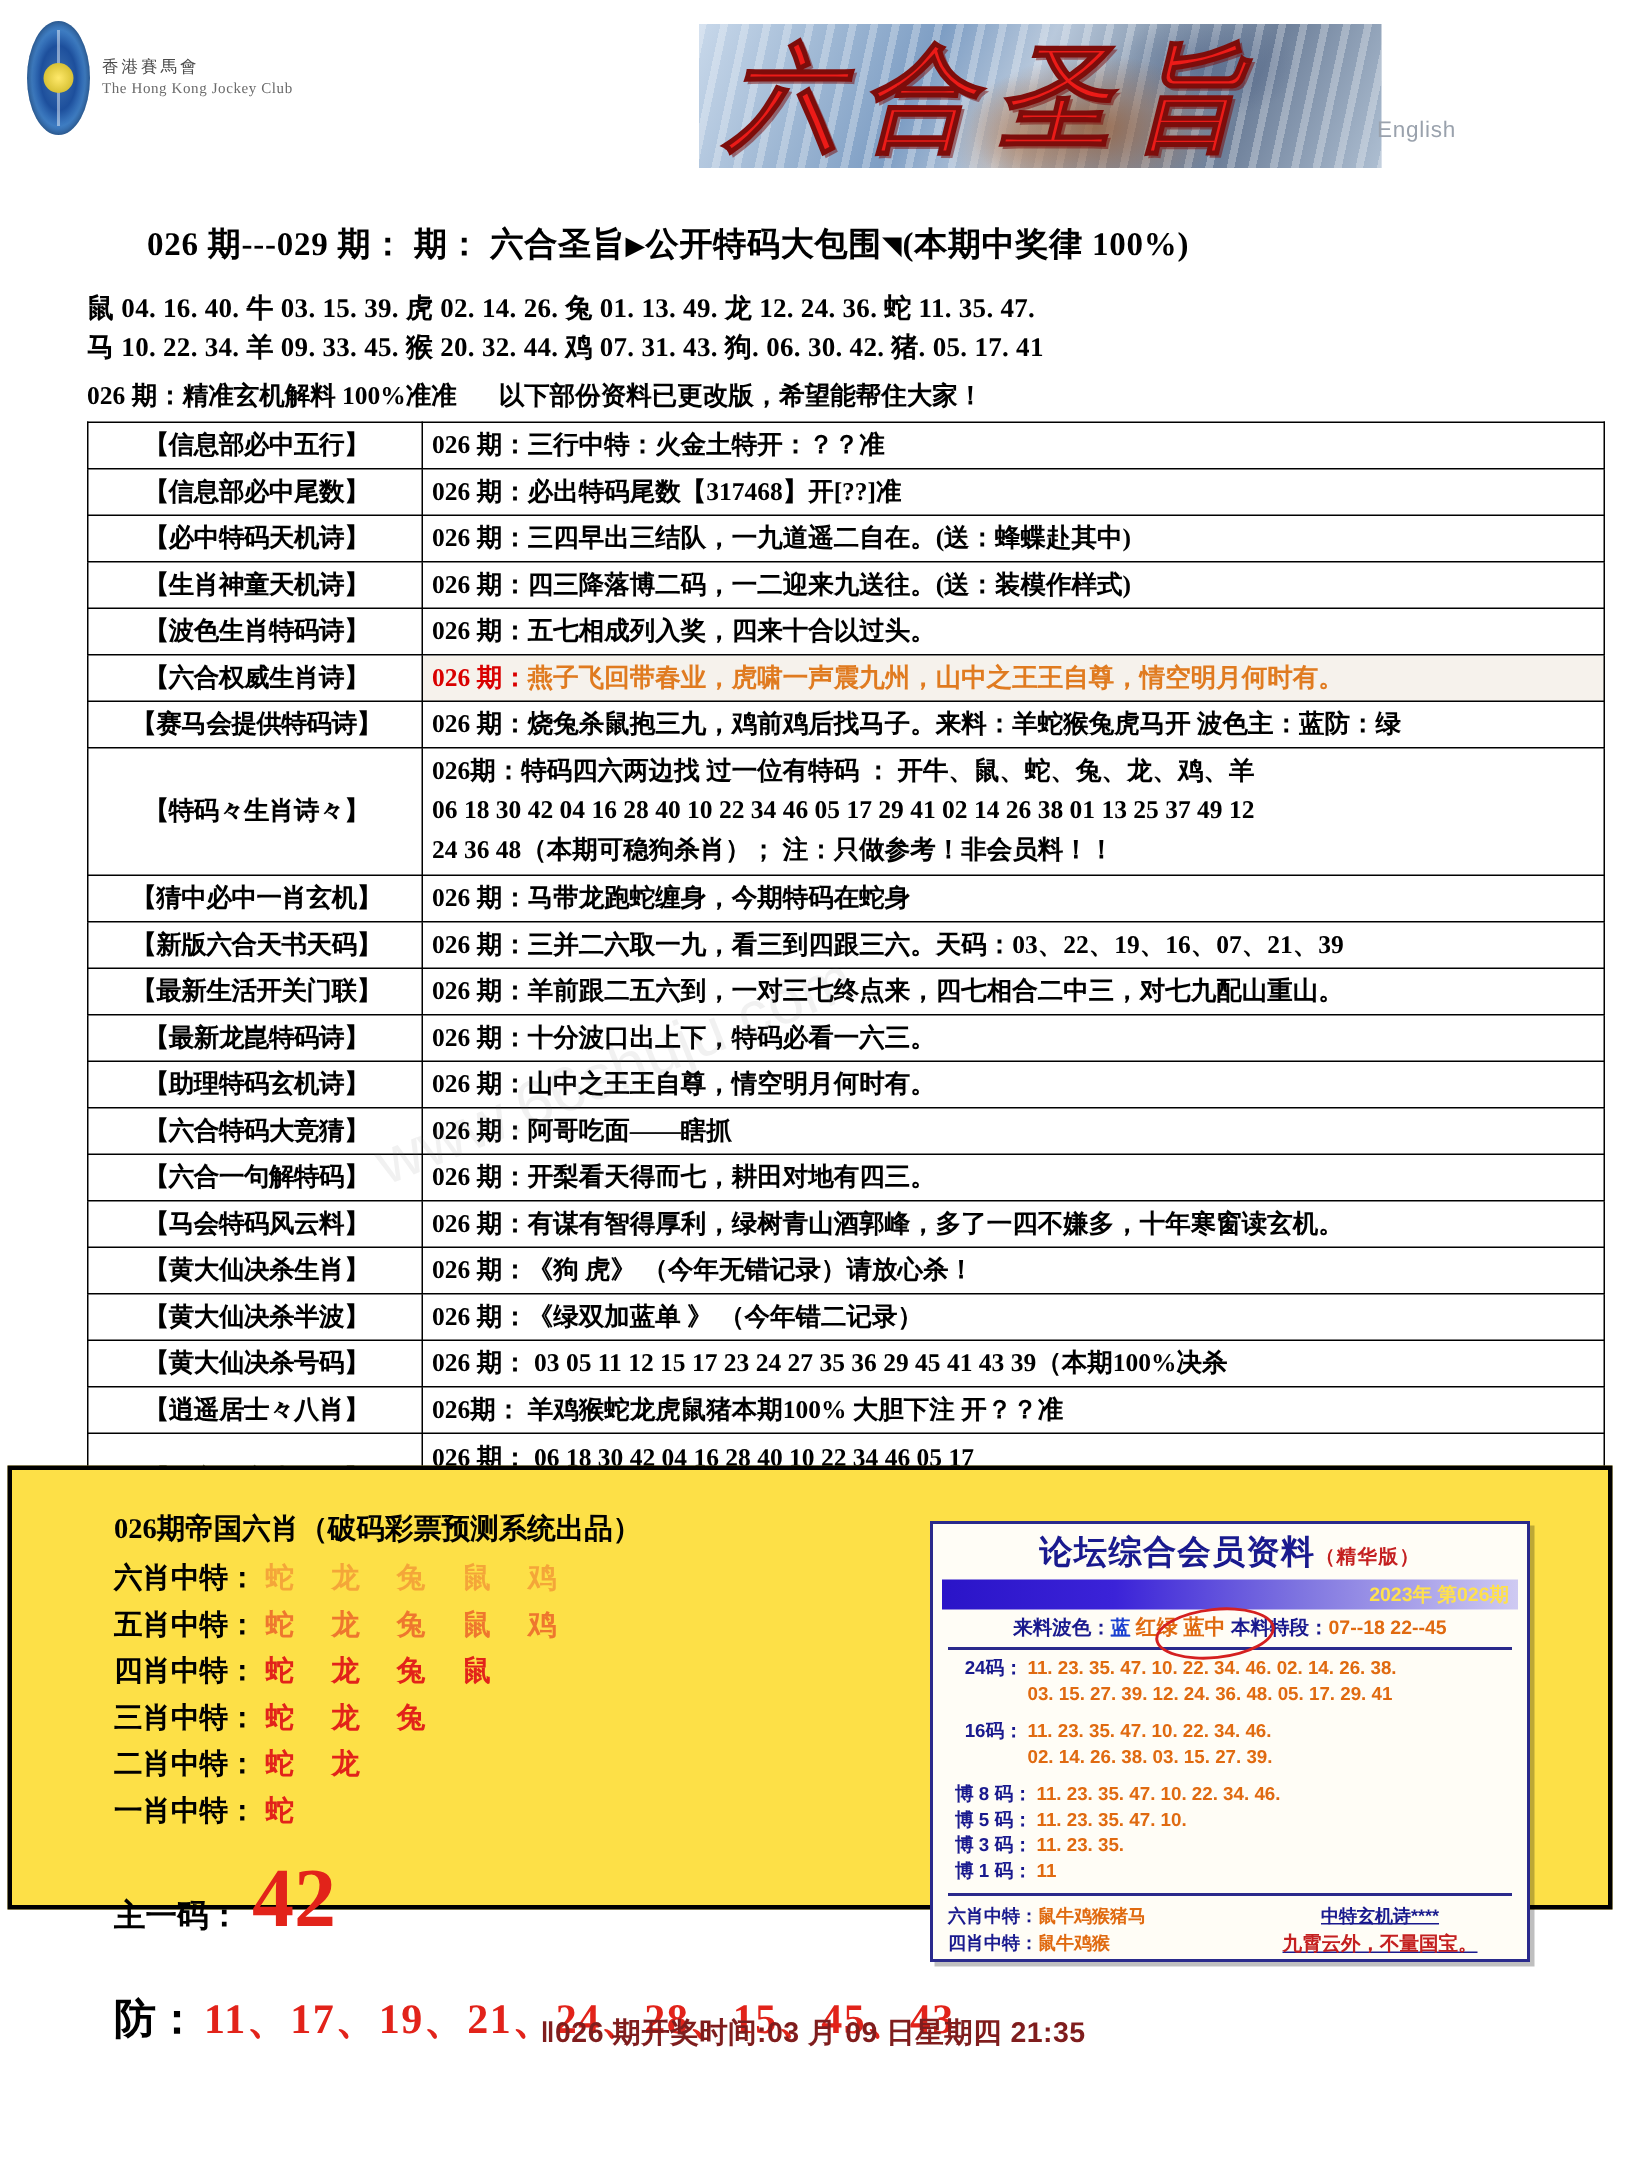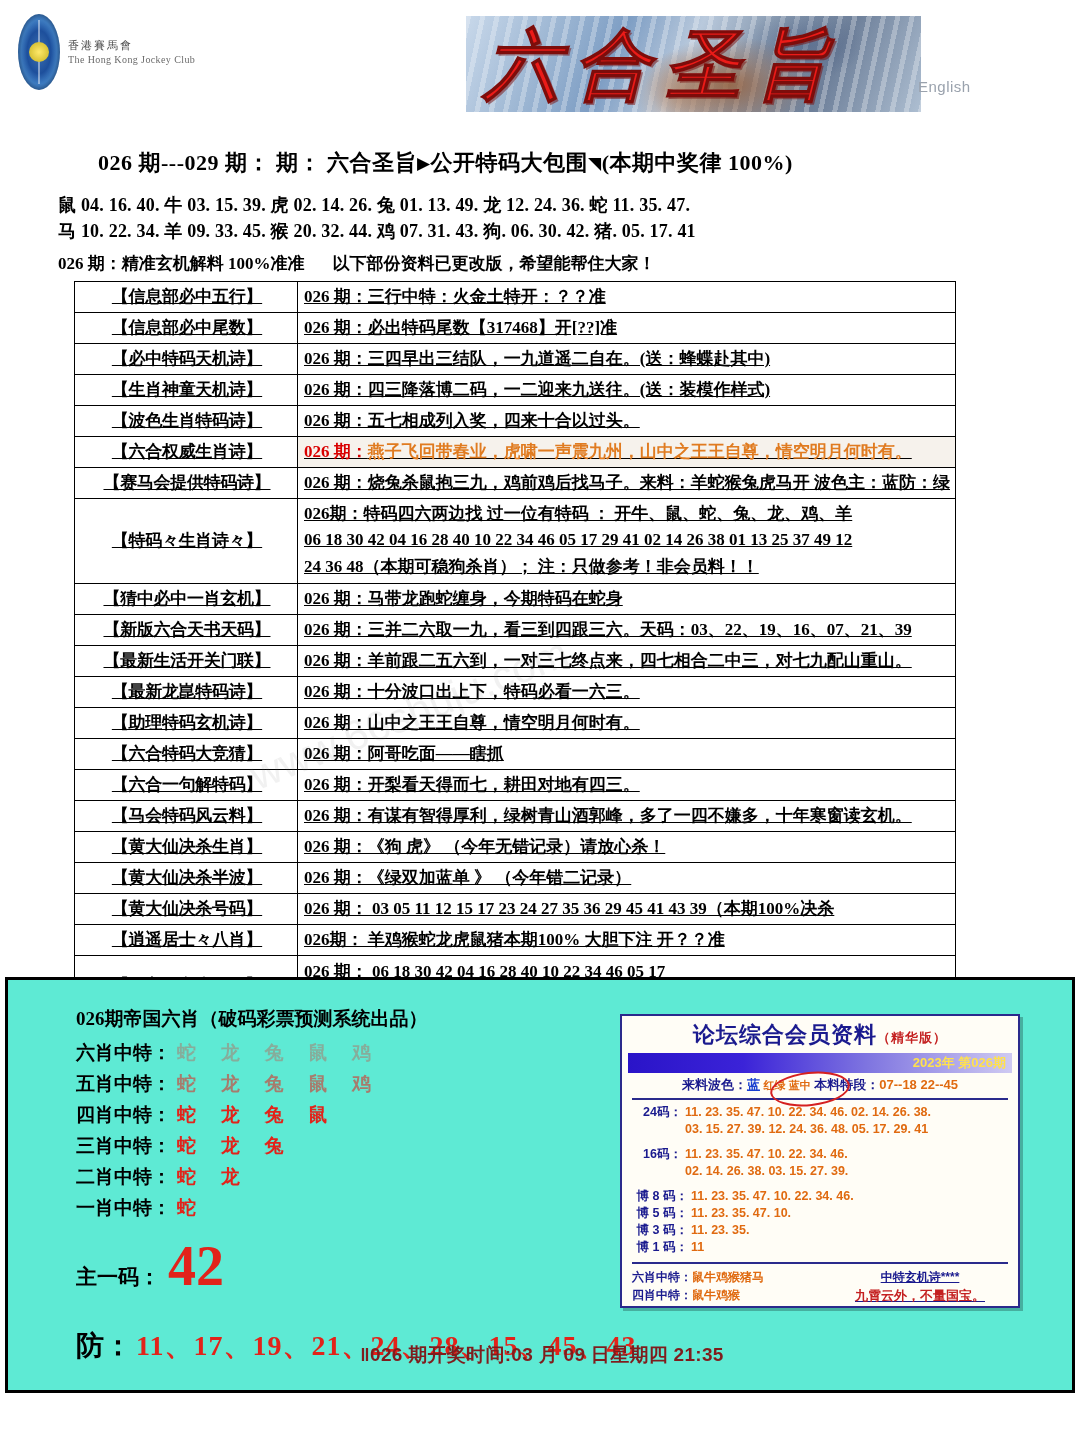--- a/index.html
+++ b/index.html
@@ -108,25 +108,24 @@
   }
   .notice{
     margin:8px 0 6px 58px;
     font-size:17px;font-weight:bold;
     white-space:nowrap;
   }
   .notice .gap{display:inline-block;width:28px;}
 
   
   table.main{
-    margin-left:74px;
+    margin-left:58px;
     border-collapse:collapse;
-    width:882px;
+    width:1012px;
     table-layout:fixed;
-    text-decoration:underline;
   }
   table.main td{
     border:1px solid #000;
     padding:2px 4px 3px 6px;
     font-size:17px;
     font-weight:bold;
     vertical-align:middle;
     line-height:25px;
     white-space:nowrap;
     overflow:hidden;
@@ -140,23 +139,23 @@
   td.val{padding-left:8px;}
   .red{color:#d90000;}
   .orange{color:#e07b20;}
   .hl{background:#f6f2ec;}
   .num-row{line-height:27px;white-space:nowrap;}
 
   
   .bottom{
     position:absolute;
     left:5px;top:977px;
-    width:1070px;height:416px;
+    width:1070px;height:296px;
     border:3px solid #000;
-    background:#5eead4;
+    background:#fde047;
     box-sizing:border-box;
   }
   .bottom-left{
     position:absolute;left:68px;top:26px;width:520px;
   }
   .bl-title{
     font-size:19px;font-weight:bold;margin-bottom:5px;white-space:nowrap;
   }
   .bl-row{
     font-size:19px;font-weight:bold;line-height:31px;white-space:nowrap;
@@ -429,21 +428,21 @@
     <div class="card-title">
       <span>论坛综合会员资料</span><span class="sub">（精华版）</span>
     </div>
 
     <div class="card-band">
       <span class="period">2023年 第026期</span>
     </div>
 
     <div class="card-line1">
       <span>来料波色：</span><span class="blue">蓝</span>
-      <span class="orange" style="font-size:11px;">红绿 蓝中</span>
+      <span class="orange" style="font-size:14px;">红绿 蓝中</span>
       <span>本料特段：</span><span class="orange">07--18  22--45</span>
       <span class="ellipse-mark"></span>
     </div>
 
     <div class="card-hr"></div>
 
     <div class="card-rows">
       <div>
         <span class="r-ind">24码：</span><span class="o">11. 23. 35. 47. 10. 22. 34. 46. 02. 14. 26. 38.</span>
       </div>

